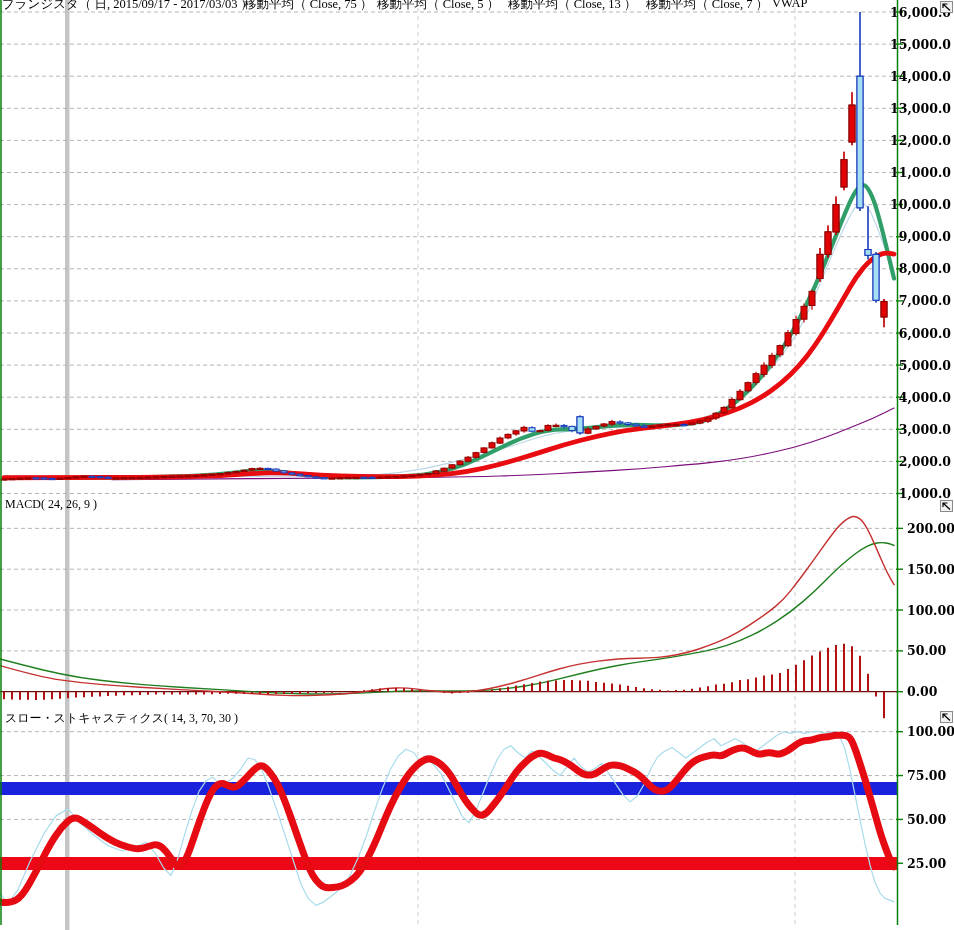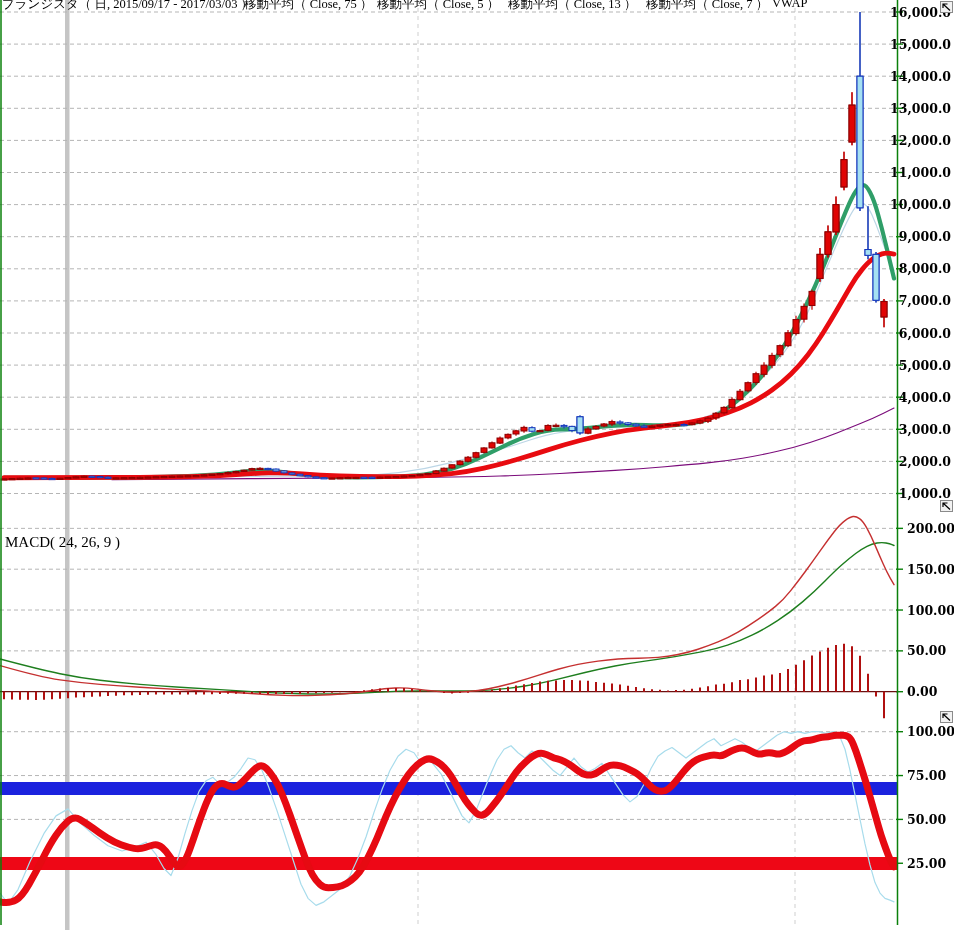--- a/index.html
+++ b/index.html
@@ -1,20 +1,20 @@
 <!DOCTYPE html>
 <html><head>
 <meta charset="utf-8">
 <style>
   html,body{margin:0;padding:0;background:#fff;}
   #app{position:relative;width:954px;height:930px;background:#fff;overflow:hidden;
        font-family:"Liberation Serif","DejaVu Serif",serif;}
   #chart{position:absolute;left:0;top:0;}
   .hdr span{position:absolute;top:-4px;font-size:12.5px;color:#000;white-space:pre;}
-  .plabel{position:absolute;left:5px;font-size:15px;color:#000;white-space:pre;margin-top:37px;}
+  .plabel{position:absolute;left:5px;font-size:12px;color:#000;white-space:pre;}
   .collapse{position:absolute;left:940px;width:13px;height:12px;padding:0;margin:0;
             border:1px solid #8a8a8a;background:#f2f2f2;cursor:pointer;line-height:0;}
   .collapse svg{display:block;}
 </style>
 </head>
 <body>
 
 <div id="app">
   <svg id="chart" width="954" height="930">
       <g>
@@ -487,20 +487,21 @@
   <div class="hdr">
     <span style="left:2px">ブランジスタ（ 日, 2015/09/17 - 2017/03/03 ）</span>
     <span style="left:244px">移動平均（ Close, 75 ）</span>
     <span style="left:377px">移動平均（ Close, 5 ）</span>
     <span style="left:508px">移動平均（ Close, 13 ）</span>
     <span style="left:646px">移動平均（ Close, 7 ）</span>
     <span style="left:772px">VWAP</span>
   </div>
 
   <div class="plabel" style="top:497px">MACD( 24, 26, 9 )</div>
+  <div class="plabel" style="top:710px">スロー・ストキャスティクス( 14, 3, 70, 30 )</div>
 
   <button class="collapse" style="top:1px" aria-label="collapse">
     <svg width="11" height="10" viewBox="0 0 11 10">
         <path d="M9,8.5 L2.5,2.5 M2,6 L2,2 L6.5,2" stroke="#000" stroke-width="1.2" fill="none"></path>
       </svg>
   </button>
   <button class="collapse" style="top:500px" aria-label="collapse">
     <svg width="11" height="10" viewBox="0 0 11 10">
         <path d="M9,8.5 L2.5,2.5 M2,6 L2,2 L6.5,2" stroke="#000" stroke-width="1.2" fill="none"></path>
       </svg>

